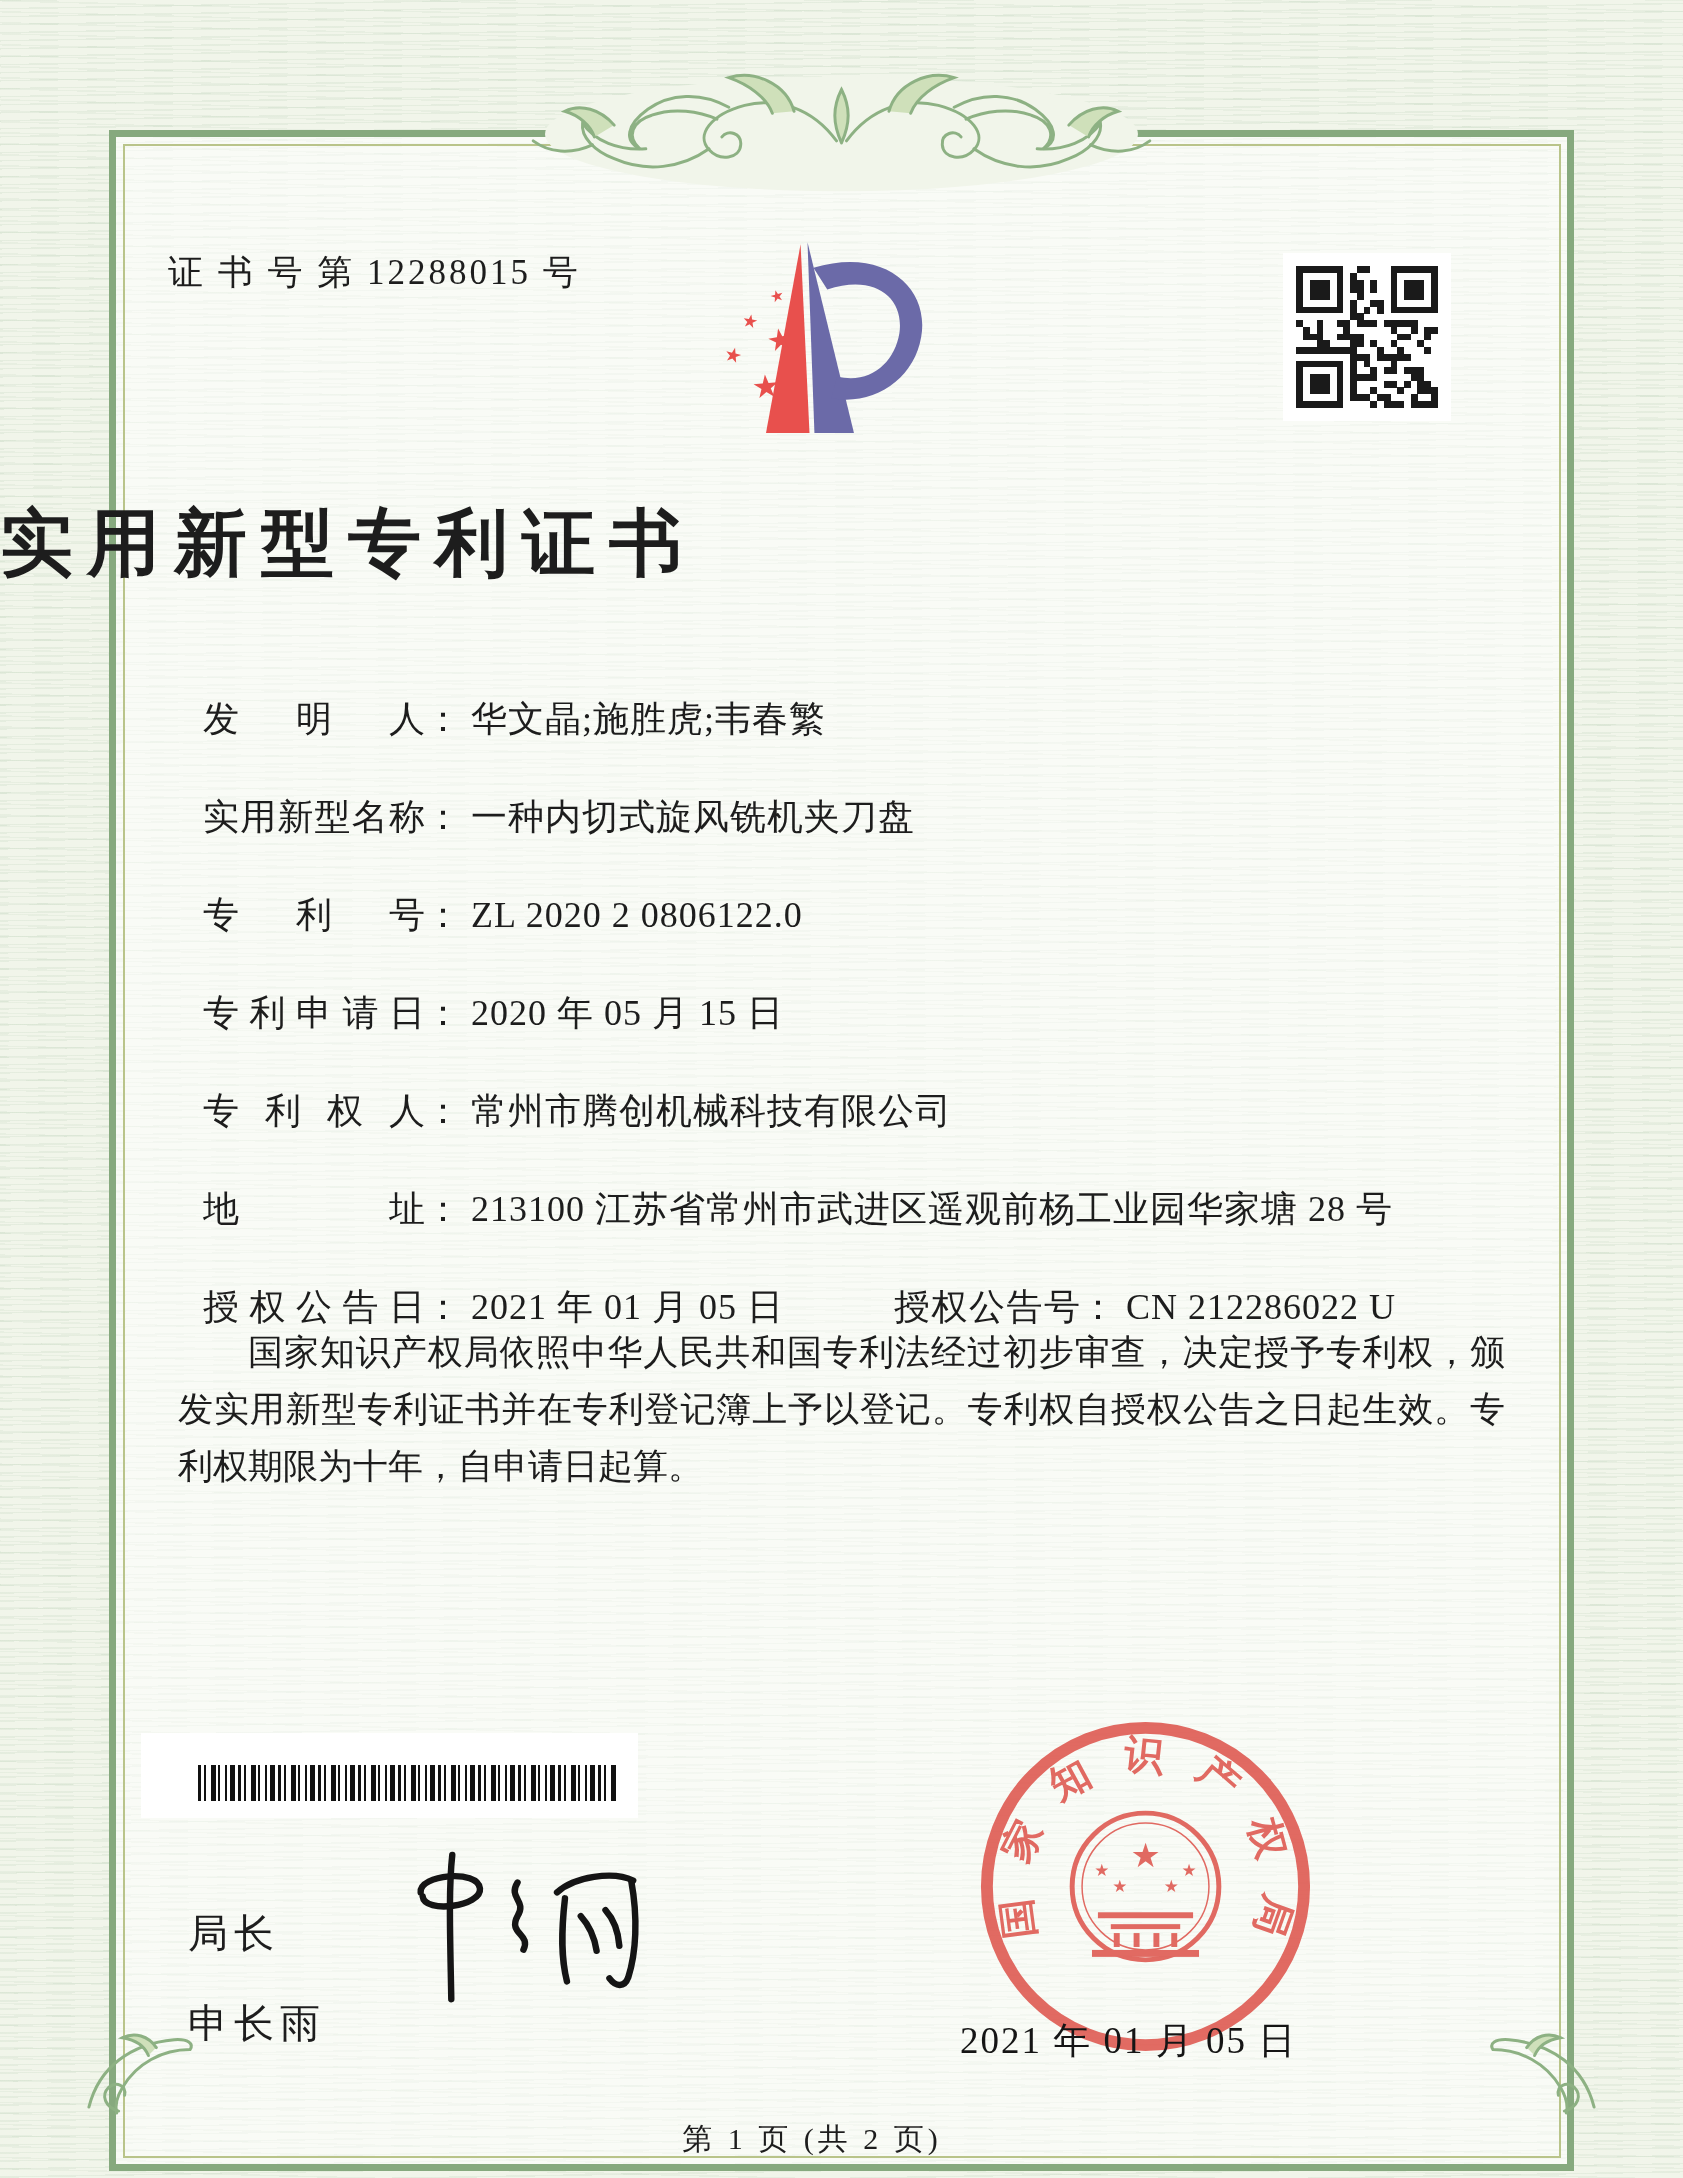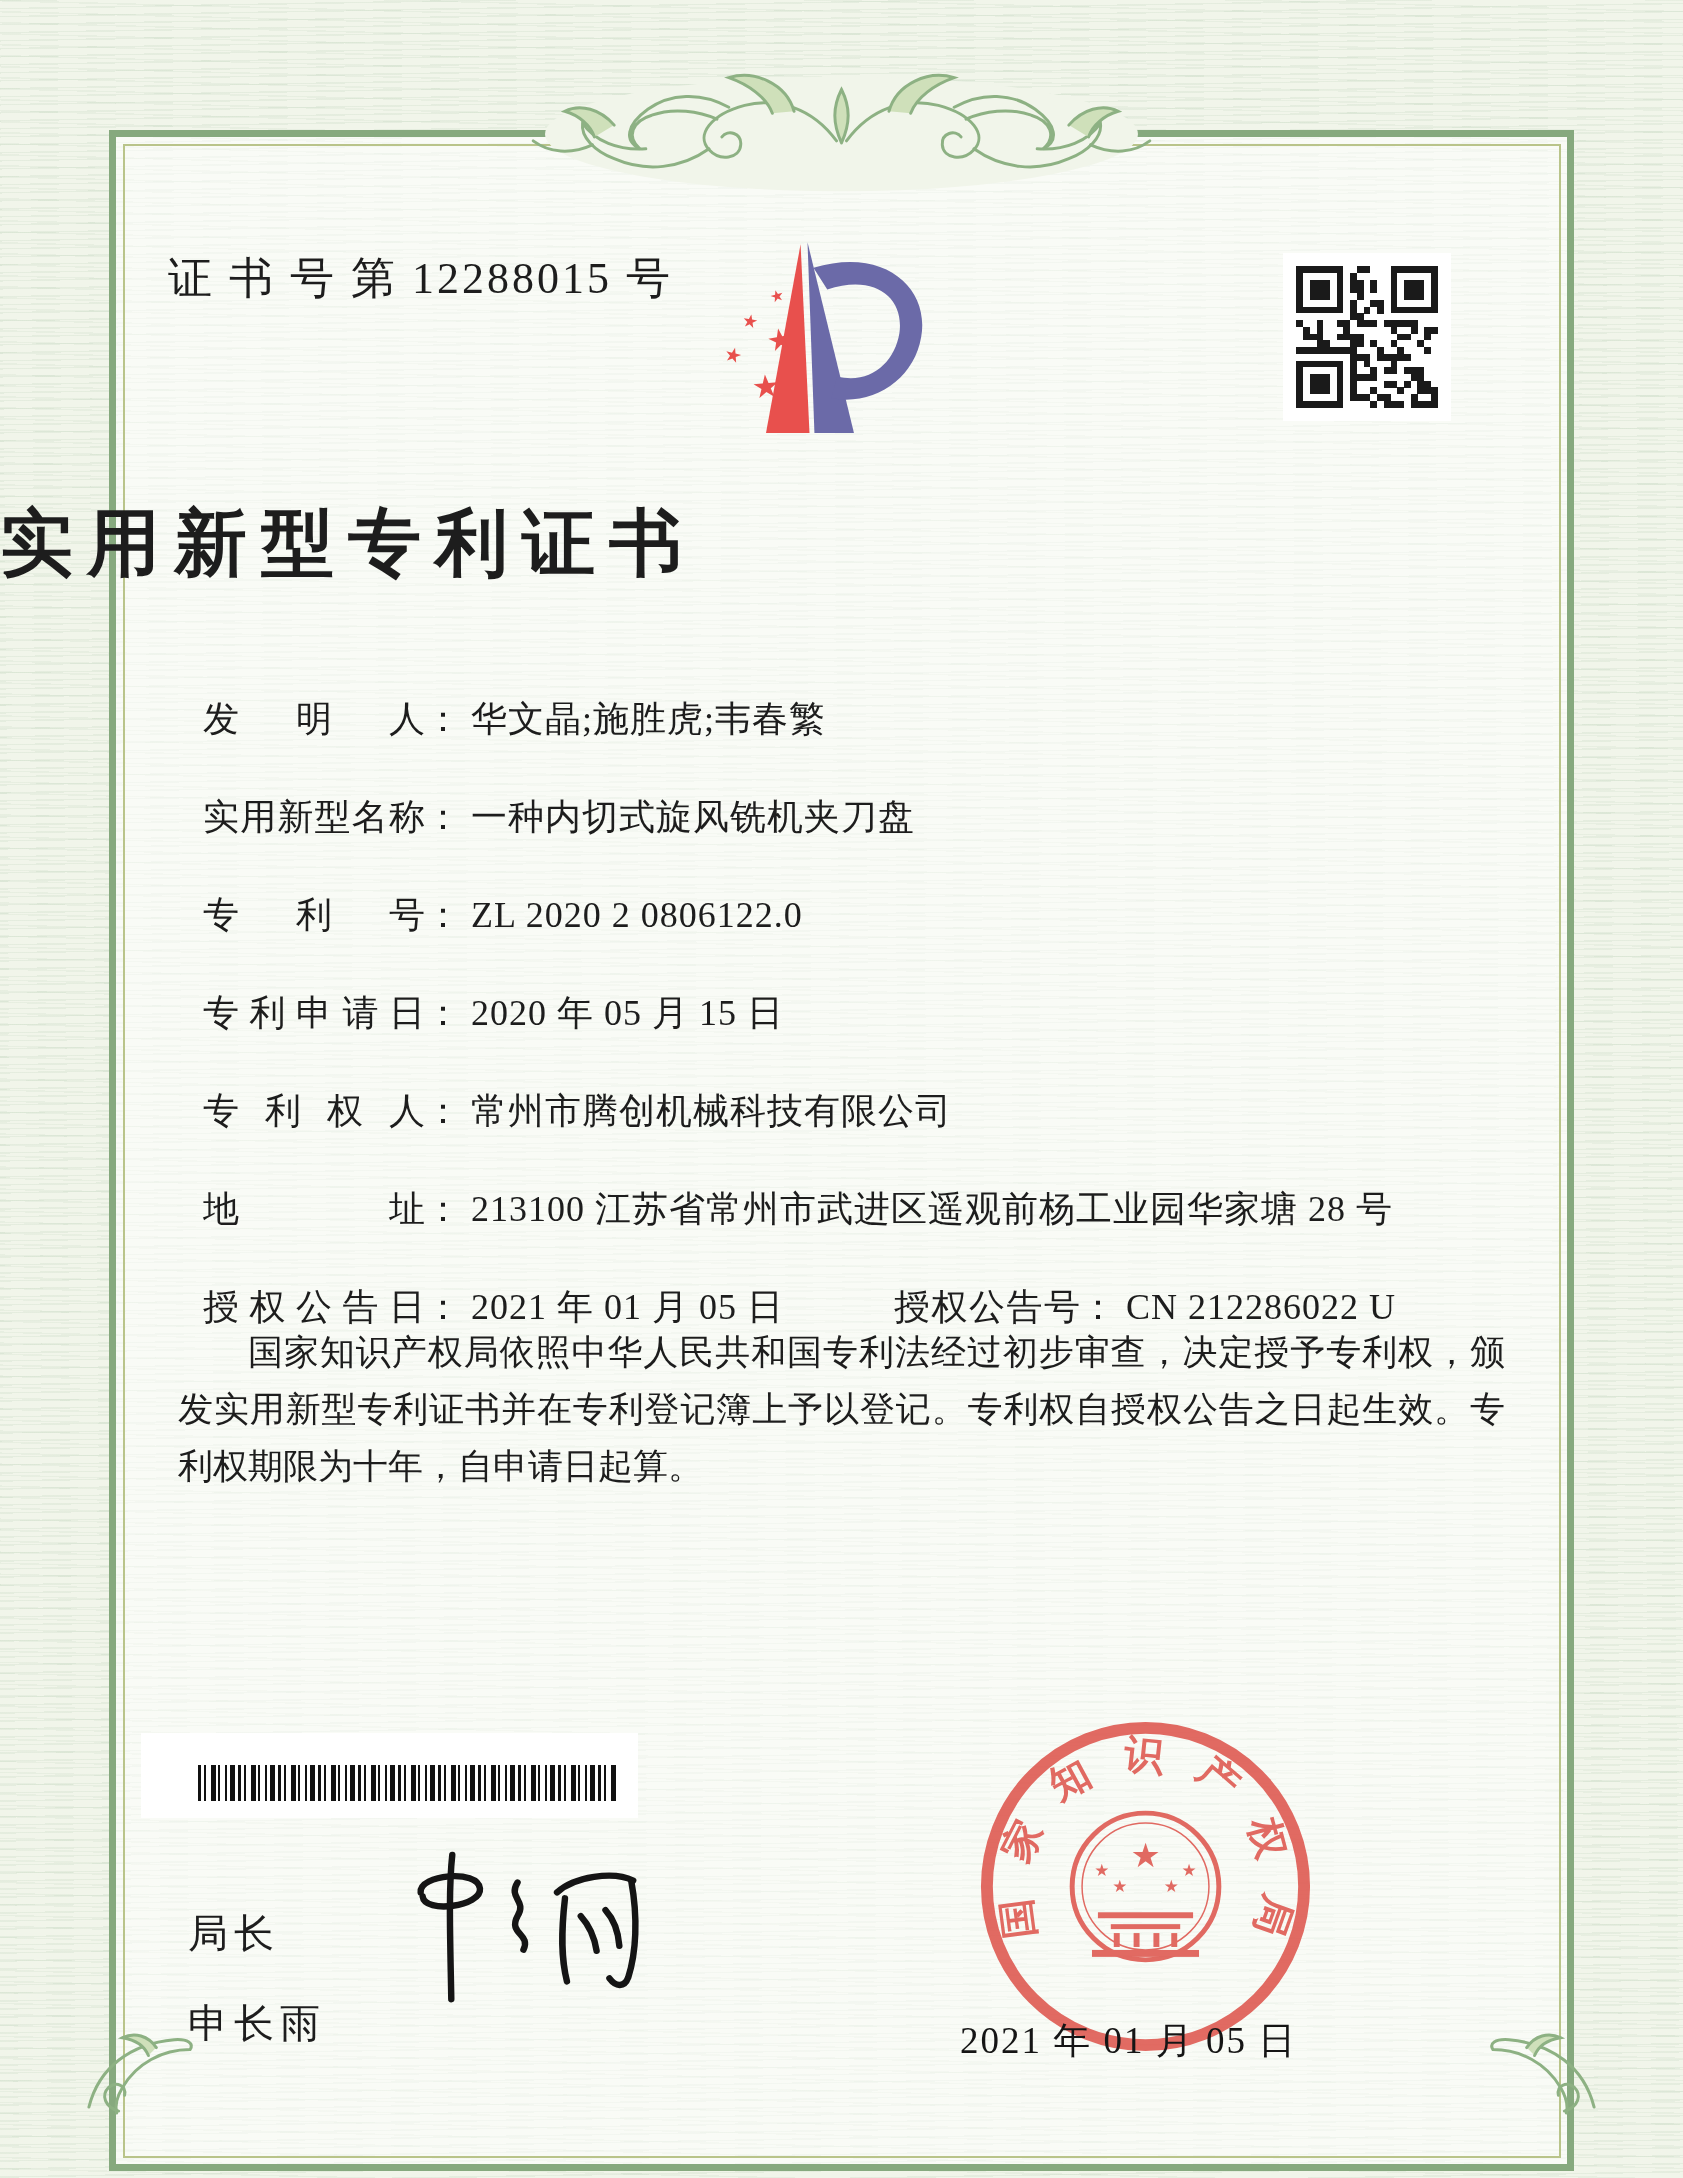--- a/index.html
+++ b/index.html
@@ -5,21 +5,21 @@
   html,body{margin:0;padding:0;background:#fff;}
   .page{position:relative;width:1683px;height:2178px;overflow:hidden;
     background-color:#f1f5ea;
     background-image:
       repeating-linear-gradient(179deg, rgba(145,180,145,.13) 0 1.5px, rgba(145,180,145,0) 1.5px 8px),
       repeating-linear-gradient(181.5deg, rgba(145,180,145,.10) 0 1.5px, rgba(145,180,145,0) 1.5px 11px);
     font-family:"Liberation Serif","DejaVu Serif",serif;color:#1d1d1d;}
   .paper{position:absolute;left:116px;top:137px;width:1451px;height:2028px;background:rgba(255,255,255,.55);}
   .frame-outer{position:absolute;left:109px;top:130px;width:1465px;height:2041px;border:7px solid #86a97e;box-sizing:border-box;}
   .frame-inner{position:absolute;left:123px;top:144px;width:1438px;height:2014px;border:2px solid #b9c48a;box-sizing:border-box;}
-  .cert-no{position:absolute;left:168px;top:249px;font-size:44px;letter-spacing:3px;font-family:Liberation Serif, serif;}
+  .cert-no{position:absolute;left:168px;top:249px;font-size:35px;letter-spacing:3px;font-family:Liberation Serif, serif;}
   .logo{position:absolute;left:681px;top:238px;}
   .qr-box{position:absolute;left:1283px;top:253px;width:168px;height:168px;background:#fff;}
   .title{position:absolute;left:0;width:1683px;text-align:left;top:495px;margin:0;
     font-size:73px;font-weight:bold;letter-spacing:14px;}
   .fields{position:absolute;left:203px;top:695px;width:1307px;font-size:36px;}
   .frow{height:98px;white-space:nowrap;}
   .flabel{display:inline-block;width:222px;text-align:justify;text-align-last:justify;}
   .fcolon{display:inline-block;margin-right:10px;}
   .fvalue{letter-spacing:1px;}
   .flabel2{display:inline-block;width:186px;margin-left:110px;text-align:justify;text-align-last:justify;}
@@ -307,15 +307,16 @@
           <rect x="180" y="219" width="6" height="14"></rect>
           <rect x="198" y="219" width="6" height="14"></rect>
           <rect x="118" y="236" width="108" height="7"></rect>
         </g>
       </g>
     </g>
   </svg>
 
   <div class="seal-date">2021 年 01 月 05 日</div>
 
+  <div class="footer">第 1 页 (共 2 页)</div>
 
 </div>
 
 
 </body></html>

